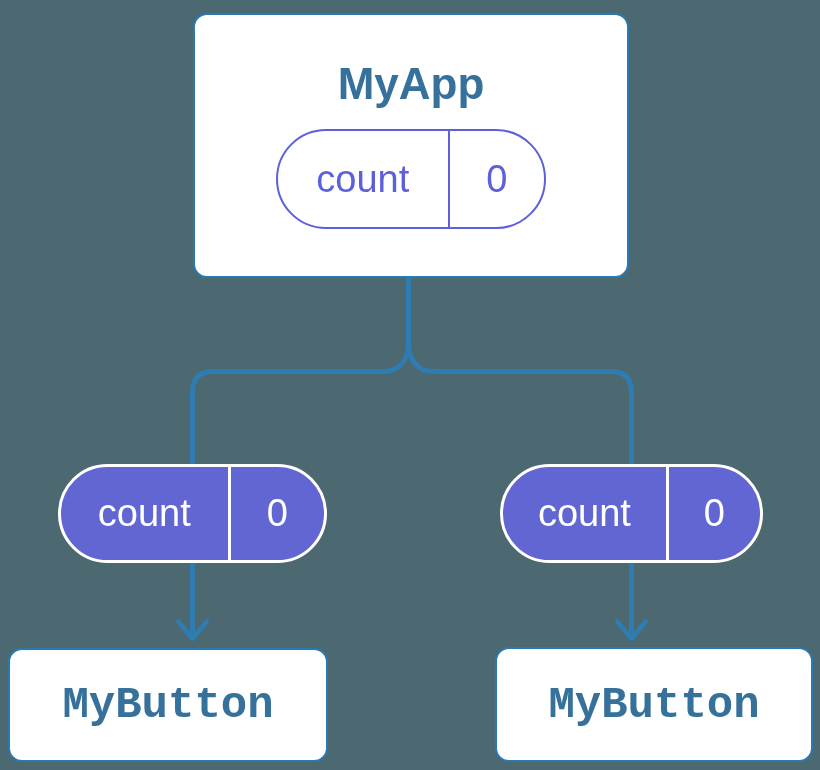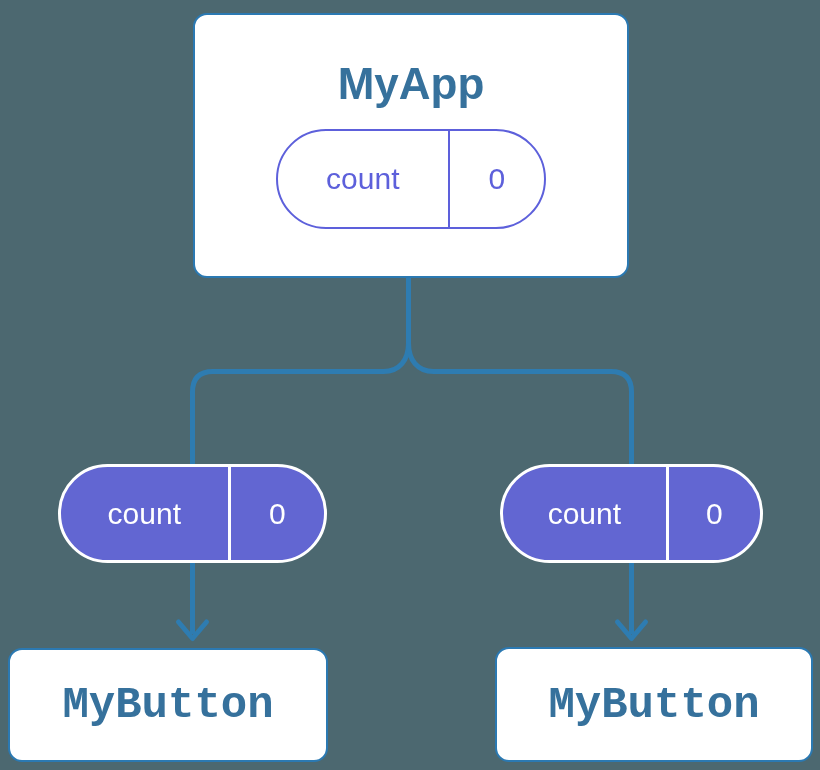--- a/index.html
+++ b/index.html
@@ -63,21 +63,21 @@
     font-family: Liberation Mono, monospace;
   }
   .node.leaf.left  { left: 8px;   top: 648px; width: 320px; height: 114px; }
   .node.leaf.right { left: 495px; top: 647px; width: 318px; height: 115px; }
 
   .pill {
     box-sizing: border-box;
     border-radius: 60px;
     display: grid;
     grid-template-columns: 64.5% 1fr;
-    font-size: 30px;
+    font-size: 38px;
     overflow: hidden;
   }
   .pill .cell {
     display: flex;
     align-items: center;
     justify-content: center;
     white-space: nowrap;
   }
   .pill.outline {
     margin-top: 18px;

